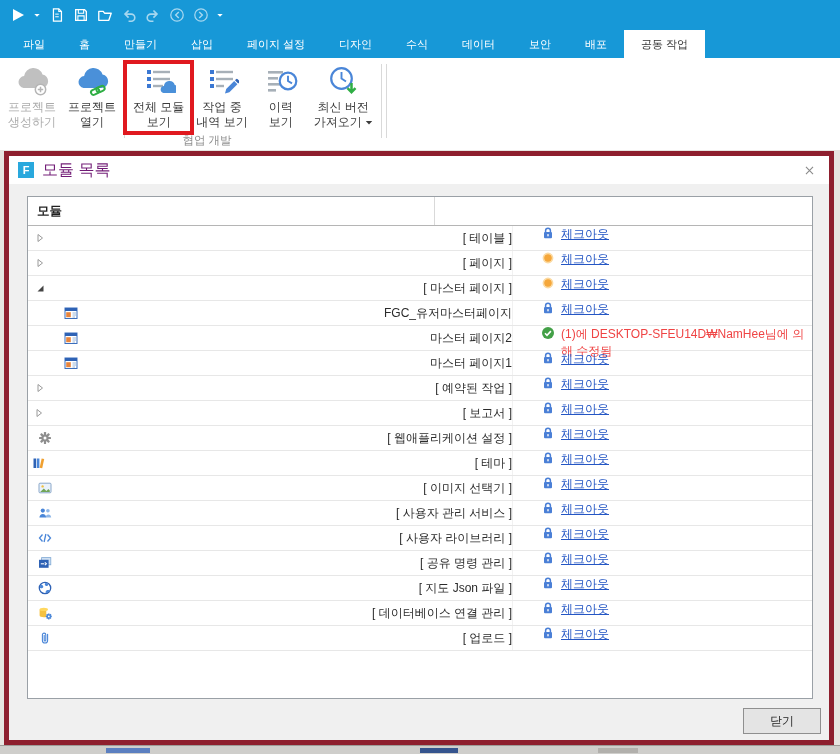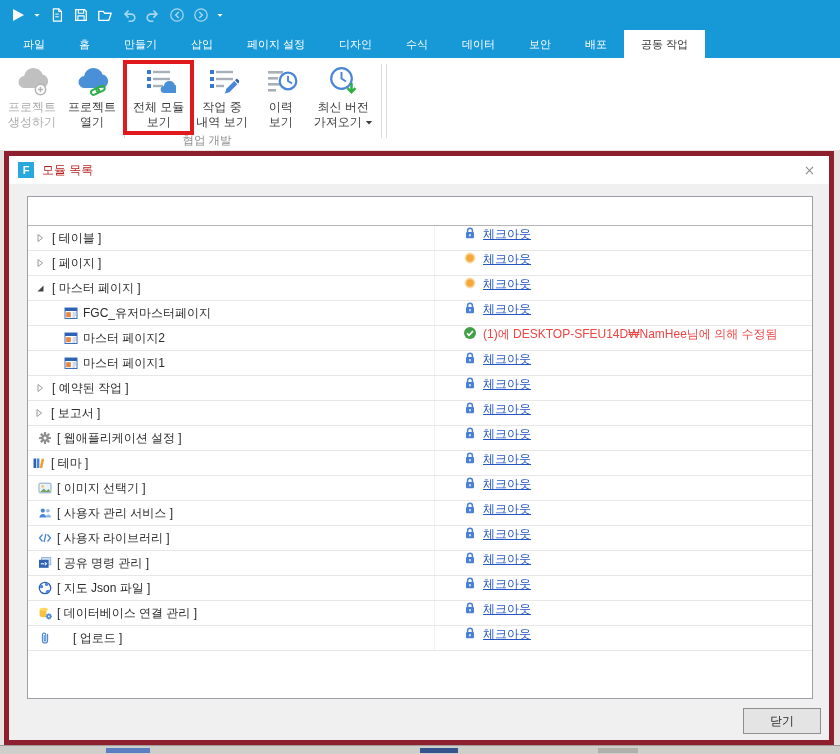--- a/index.html
+++ b/index.html
@@ -34,30 +34,30 @@
   .ann{position:absolute;border:4px solid #e0191f;pointer-events:none;z-index:8;}
   .ann-btn{left:-4px;right:-4px;top:-1px;bottom:-5px;}
 
   
   .bg-lower{position:absolute;left:0;top:150px;width:840px;height:604px;background:#e7e5e1;}
 
   
   .dialog{position:absolute;left:4px;top:151px;width:830px;height:594px;border:5px solid #8e1f2e;background:#f0f0f0;z-index:5;}
   .dlg-titlebar{height:28px;background:#fff;display:flex;align-items:center;padding:0 9px;gap:8px;}
   .dlg-appicon{width:16px;height:16px;background:#29a8dd;color:#fff;font-size:11px;font-weight:700;display:flex;align-items:center;justify-content:center;flex:none;}
-  .dlg-title{font-size:12px;color:#b91c1c;}
+  .dlg-title{font-size:16px;color:#701a75;}
   .dlg-close{margin-left:auto;width:22px;height:22px;display:flex;align-items:center;justify-content:center;}
   .dlg-close .icn{width:13px;height:13px;}
 
   .tablewrap{position:absolute;left:18px;top:40px;width:786px;height:503px;background:#fff;border:1px solid #9aa0a6;}
   .thead{display:flex;height:29px;align-items:stretch;border-bottom:1px solid #b5b5b5;font-weight:700;font-size:12.5px;color:#1f1f1f;}
   .thead .c1{width:407px;display:flex;align-items:center;padding-left:9px;border-right:1px solid #d9d9d9;}
   .thead .c2{flex:1;display:flex;align-items:center;padding-left:21px;}
   .trow{display:flex;height:25px;border-bottom:1px solid #e7e7e7;font-size:12px;color:#2b2b2b;}
-  .cell-module{width:407px;display:flex;align-items:center;border-right:1px solid #f1f1f1;}
+  .cell-module{width:485px;display:flex;align-items:center;border-right:1px solid #f1f1f1;justify-content:space-between;}
   .cell-module .icn,.tree{width:14px;height:14px;flex:none;}
   .rlabel{margin-left:5px;white-space:nowrap;}
   .cell-status{flex:1;display:flex;align-items:flex-start;padding-left:28px;gap:6px;}
   .cell-status .icn{width:14px;height:14px;flex:none;}
   .slink{color:#2456c4;text-decoration:underline;cursor:pointer;}
   .stext{color:#ef4444;}
 
   .btn-close{position:absolute;right:8px;bottom:6px;width:78px;height:26px;background:#e4e4e4;border:1px solid #8f8f8f;font-size:12px;color:#1f1f1f;font-family:inherit;}
 
   
@@ -288,20 +288,21 @@
         <span class="icn" id="close-icon-slot">
             <svg viewBox="0 0 14 14">
               <path d="M3.2 3.2l7.6 7.6M10.8 3.2l-7.6 7.6" stroke="#8a8a8a" stroke-width="1.2"></path>
             </svg>
           </span>
       </div>
     </div>
 
     <div class="tablewrap">
       <div class="thead">
+        <div class="c1">모듈</div>
       </div>
       <div class="tbody">
           <div class="trow">
             <div class="cell-module" style="padding-left: 5px;">
               <span class="tree"><svg viewBox="0 0 14 14">
                   <path d="M5 3.5L9.5 7 5 10.5z" fill="#fff" stroke="#9a9a9a" stroke-width="1"></path>
                 </svg></span>
               <span class="rlabel">[ 테이블 ]</span>
             </div>
             <div class="cell-status">

